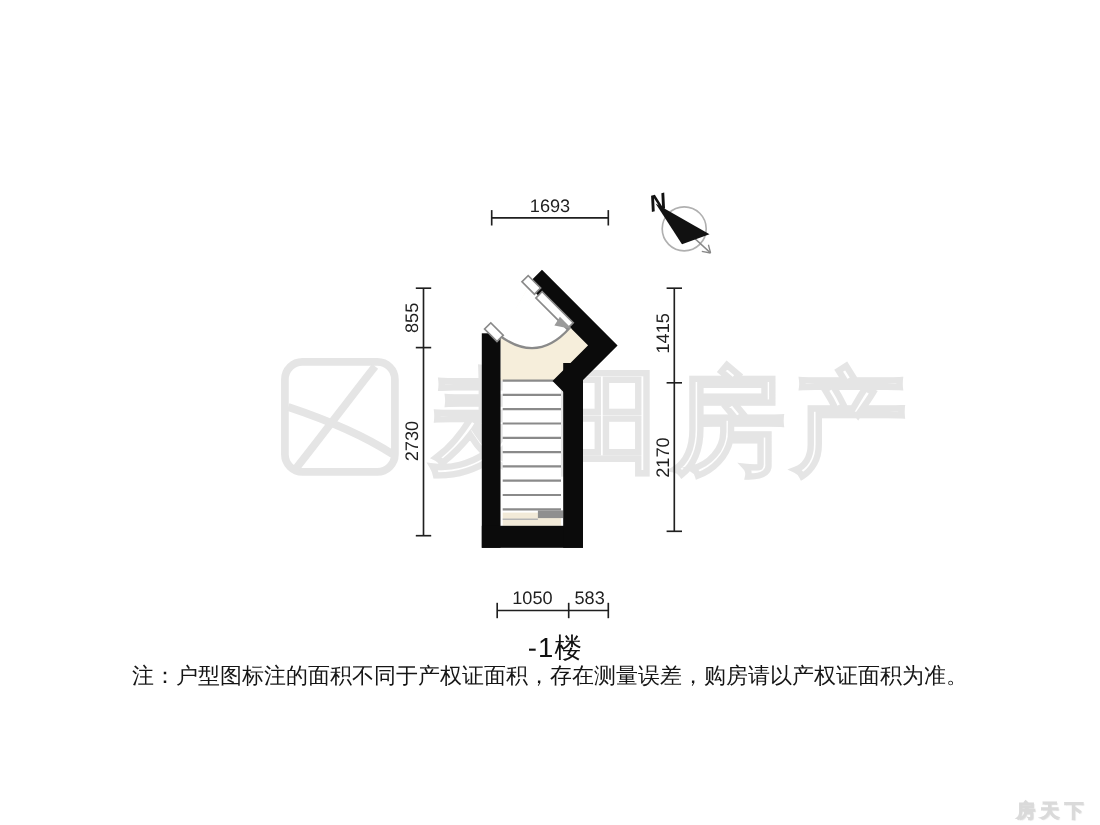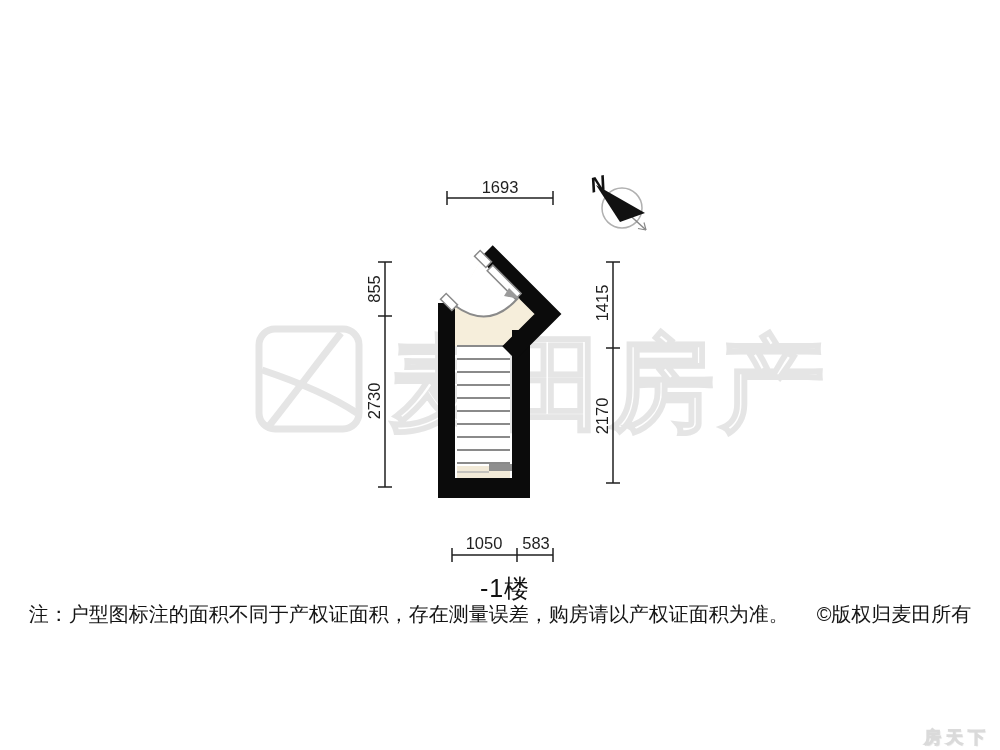--- a/index.html
+++ b/index.html
@@ -133,21 +133,20 @@
     <text x="484" y="549">1050</text>
     <text x="536" y="549">583</text>
   </g>
 </svg>
 
 
 <div class="floor-title">-1楼</div>
 
 <div class="disclaimer">
   <span>注：户型图标注的面积不同于产权证面积，存在测量误差，购房请以产权证面积为准。</span>
-  <span>©版权归麦田所有</span>
 </div>
 
 <div class="fanglogo">
   <div class="fang-cn">房天下</div>
 </div>
 
 
 
 
 </body></html>

